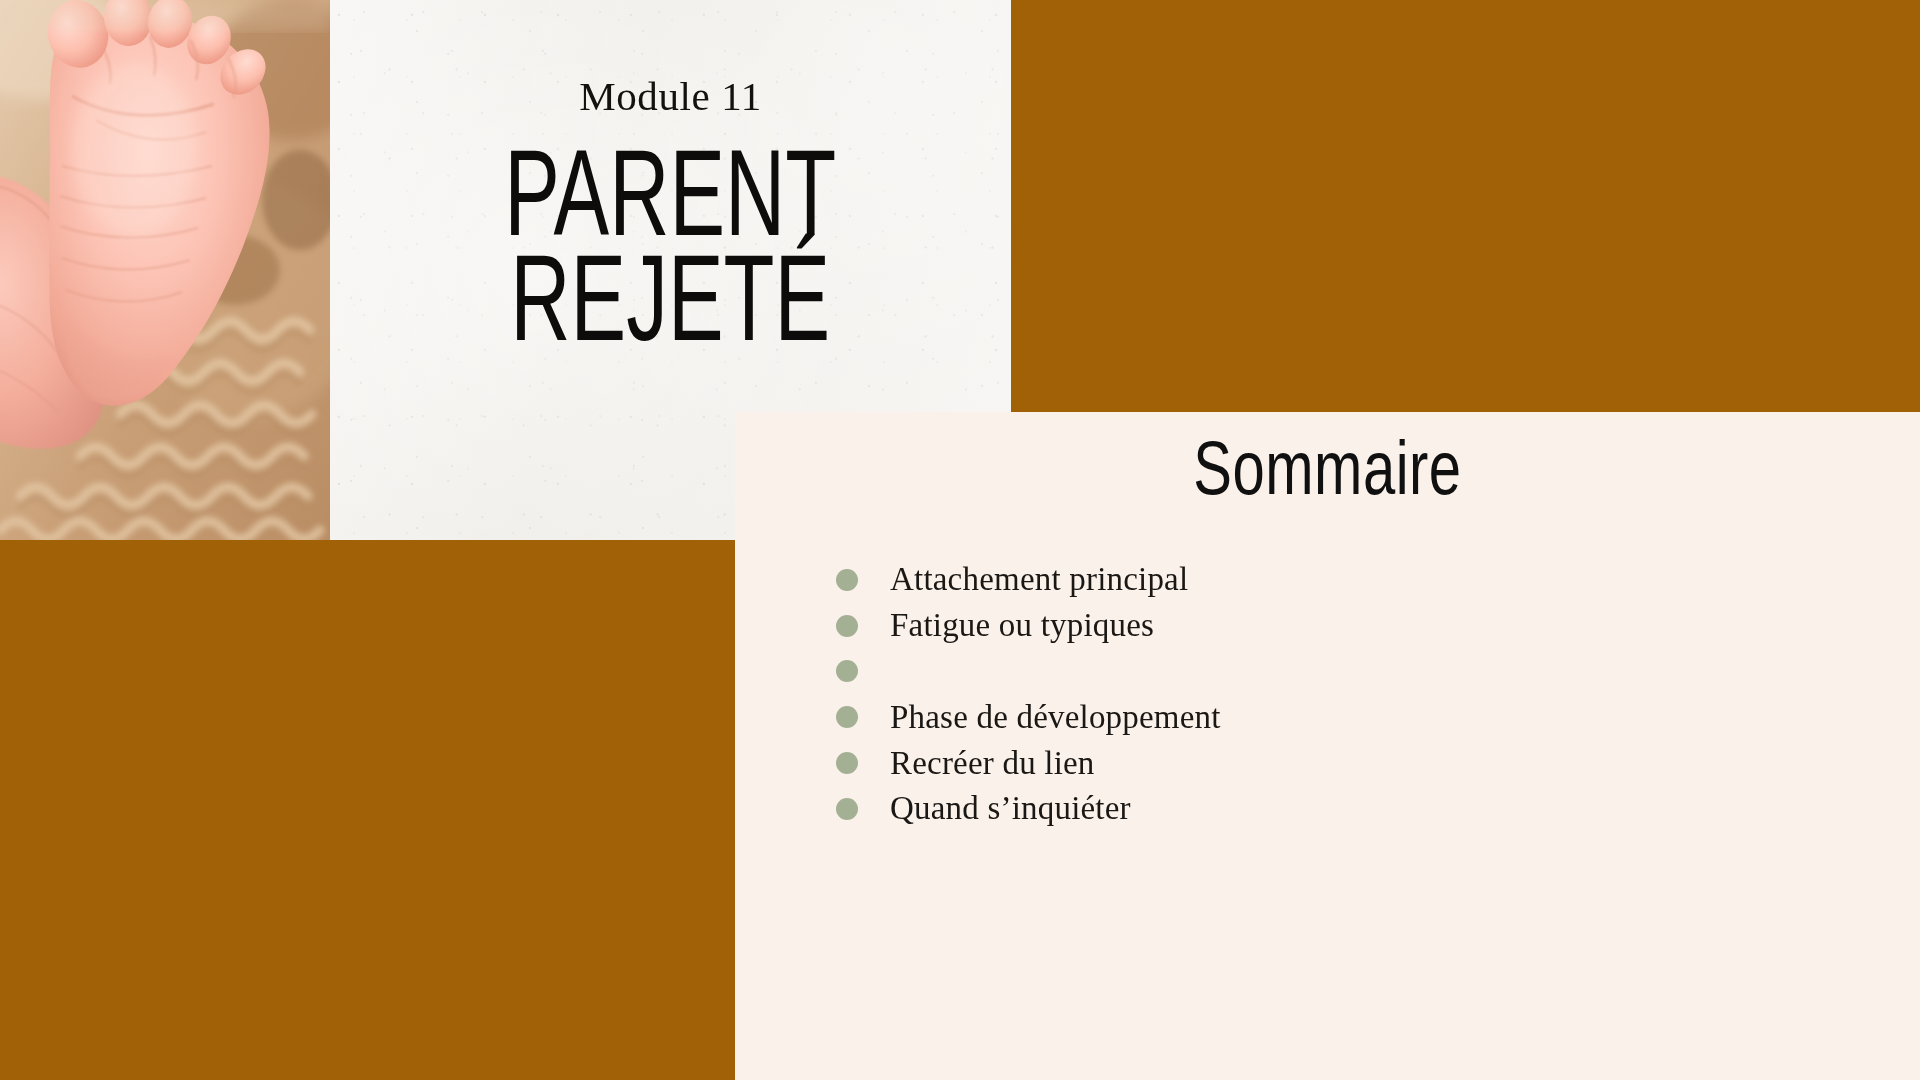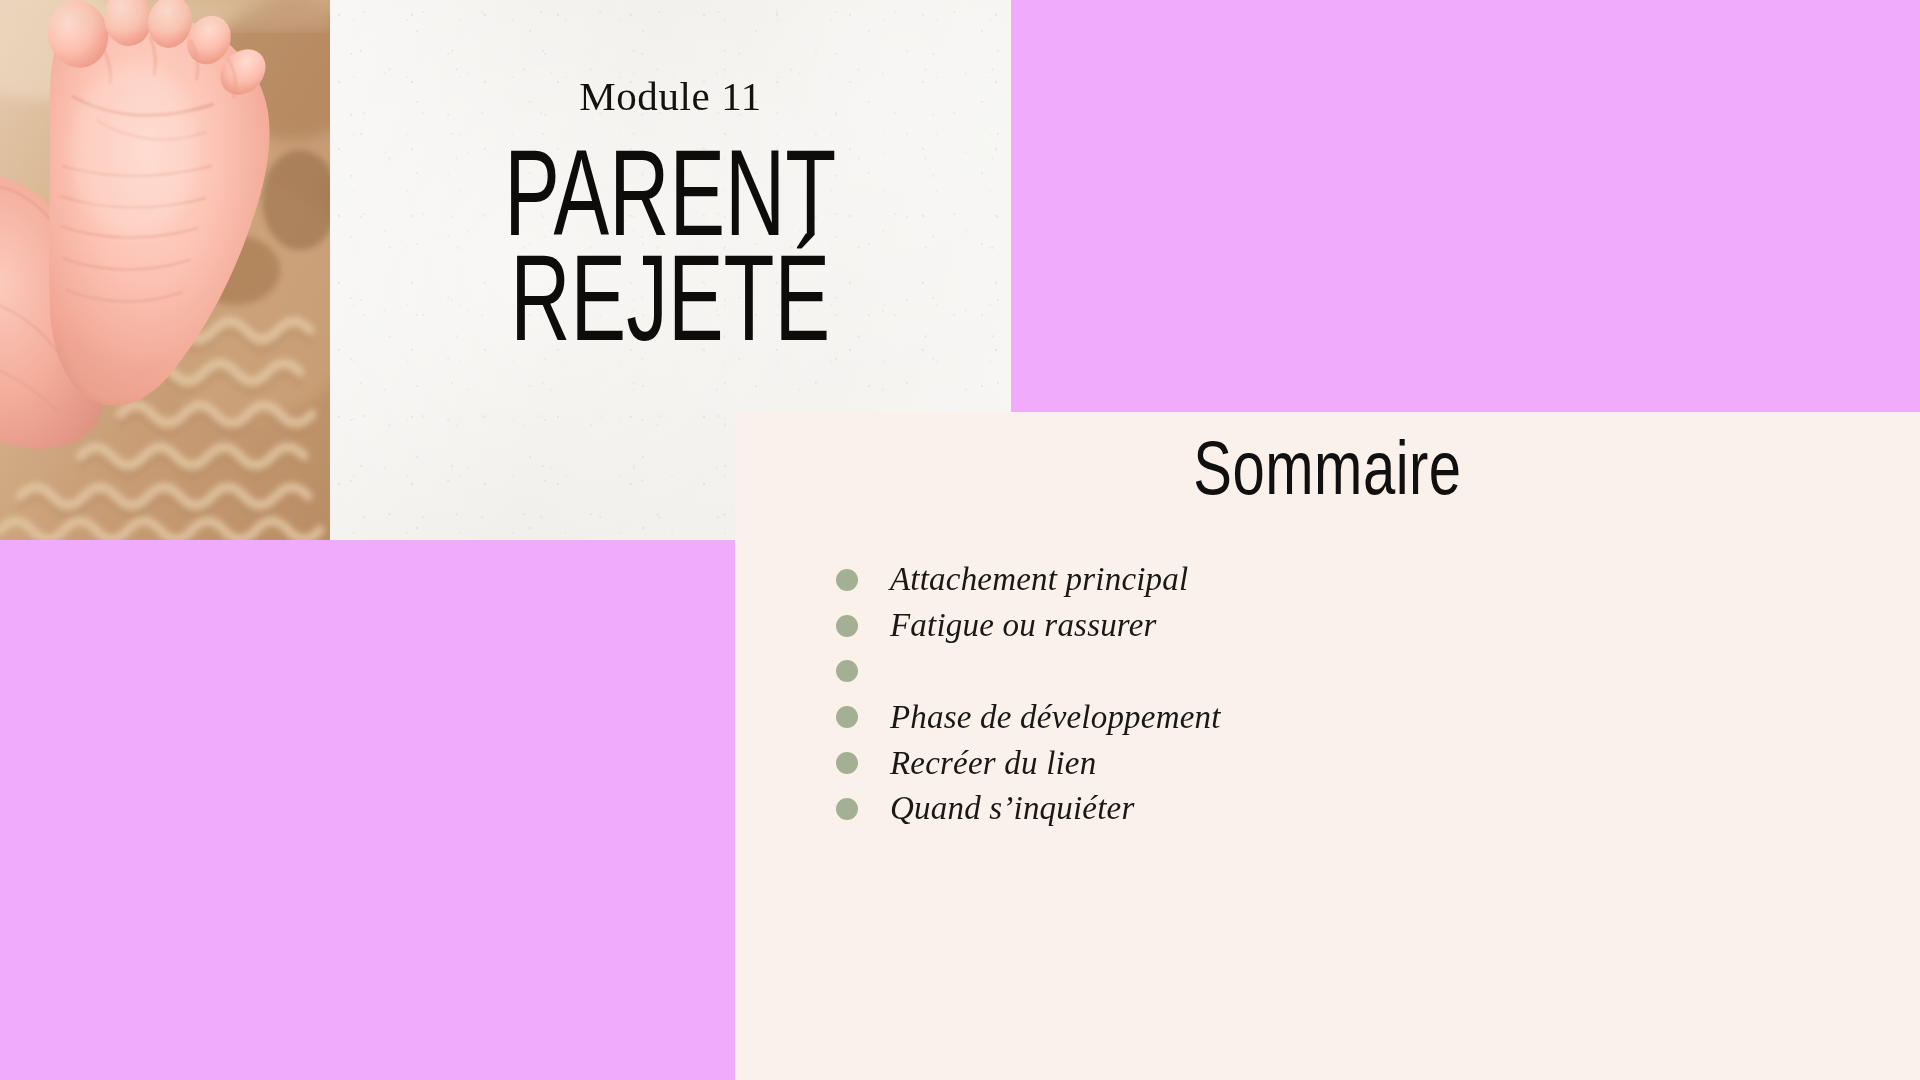--- a/index.html
+++ b/index.html
@@ -140,21 +140,20 @@
     top: 557px;
     width: 900px;
     list-style: none;
     margin: 0;
     padding: 0;
   }
   .toc-item {
     display: flex;
     align-items: center;
     height: 45.8px;
-    font-style: italic;
   }
   .toc-bullet {
     flex: 0 0 auto;
     width: 22px;
     height: 22px;
     border-radius: 50%;
     background: #a3b094;
     margin-right: 32px;
   }
   .toc-label {
@@ -163,21 +162,21 @@
     font-weight: 400;
     color: #1a1714;
     line-height: 1;
     letter-spacing: 0.2px;
     white-space: nowrap;
   }
 </style>
 </head>
 <body>
 
-<div id="slide" style="background: #f0abfc;">
+<div id="slide" style="background: #a16207;">
 
   <div class="photo">
     <svg class="photo-svg" viewBox="0 0 330 540" preserveAspectRatio="xMidYMid slice">
       <defs>
         <linearGradient id="knitBg" x1="0" y1="0" x2="1" y2="1">
           <stop offset="0%" stop-color="#e6cdb2"></stop>
           <stop offset="28%" stop-color="#d8b691"></stop>
           <stop offset="58%" stop-color="#c99f77"></stop>
           <stop offset="100%" stop-color="#b98d64"></stop>
         </linearGradient>
@@ -300,21 +299,21 @@
 
   <div class="sommaire-title">Sommaire</div>
 
   <ul class="toc" id="toc-list">
     <li class="toc-item">
       <span class="toc-bullet" style="background: rgb(163, 176, 148);"></span>
       <span class="toc-label">Attachement principal</span>
     </li>
     <li class="toc-item">
       <span class="toc-bullet" style="background: rgb(163, 176, 148);"></span>
-      <span class="toc-label">Fatigue ou rassurer</span>
+      <span class="toc-label">Fatigue ou typiques</span>
     </li>
     <li class="toc-item">
       <span class="toc-bullet" style="background: rgb(163, 176, 148);"></span>
     </li>
     <li class="toc-item">
       <span class="toc-bullet" style="background: rgb(163, 176, 148);"></span>
       <span class="toc-label">Phase de développement</span>
     </li>
     <li class="toc-item">
       <span class="toc-bullet" style="background: rgb(163, 176, 148);"></span>

